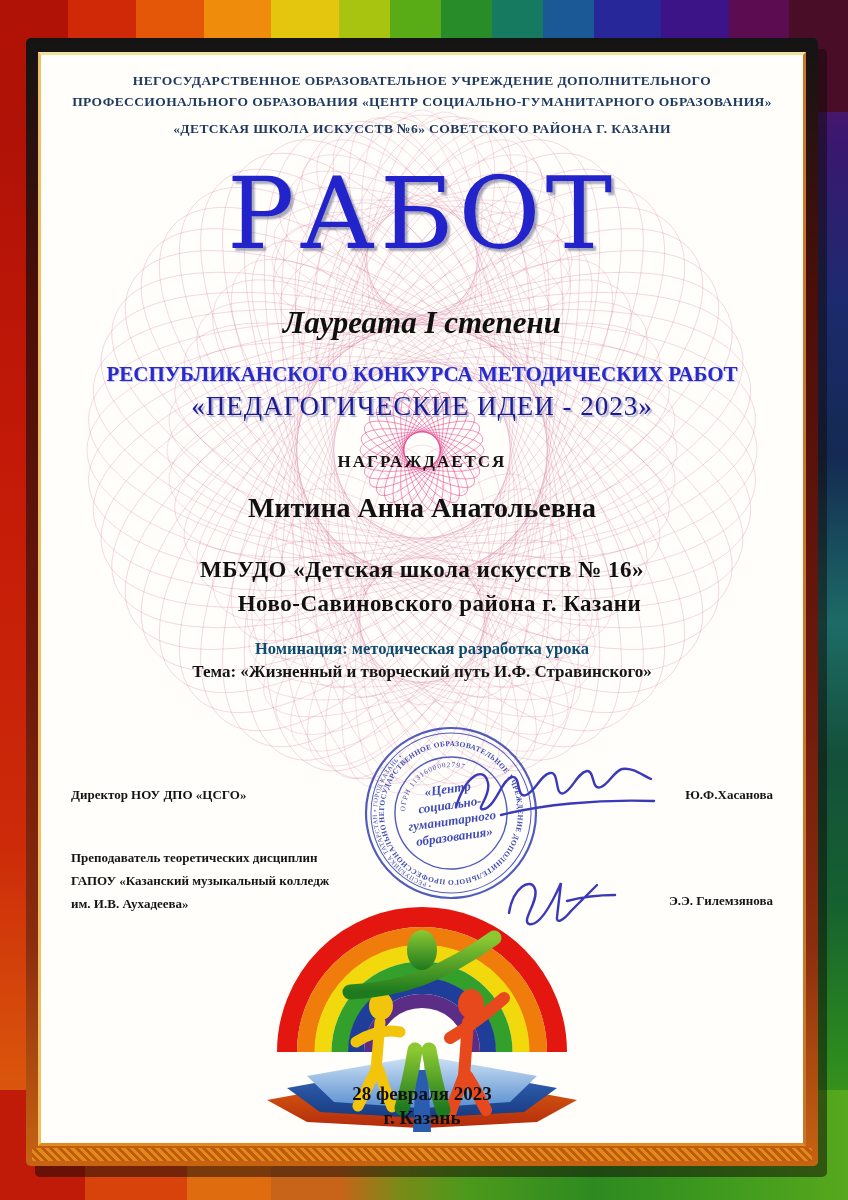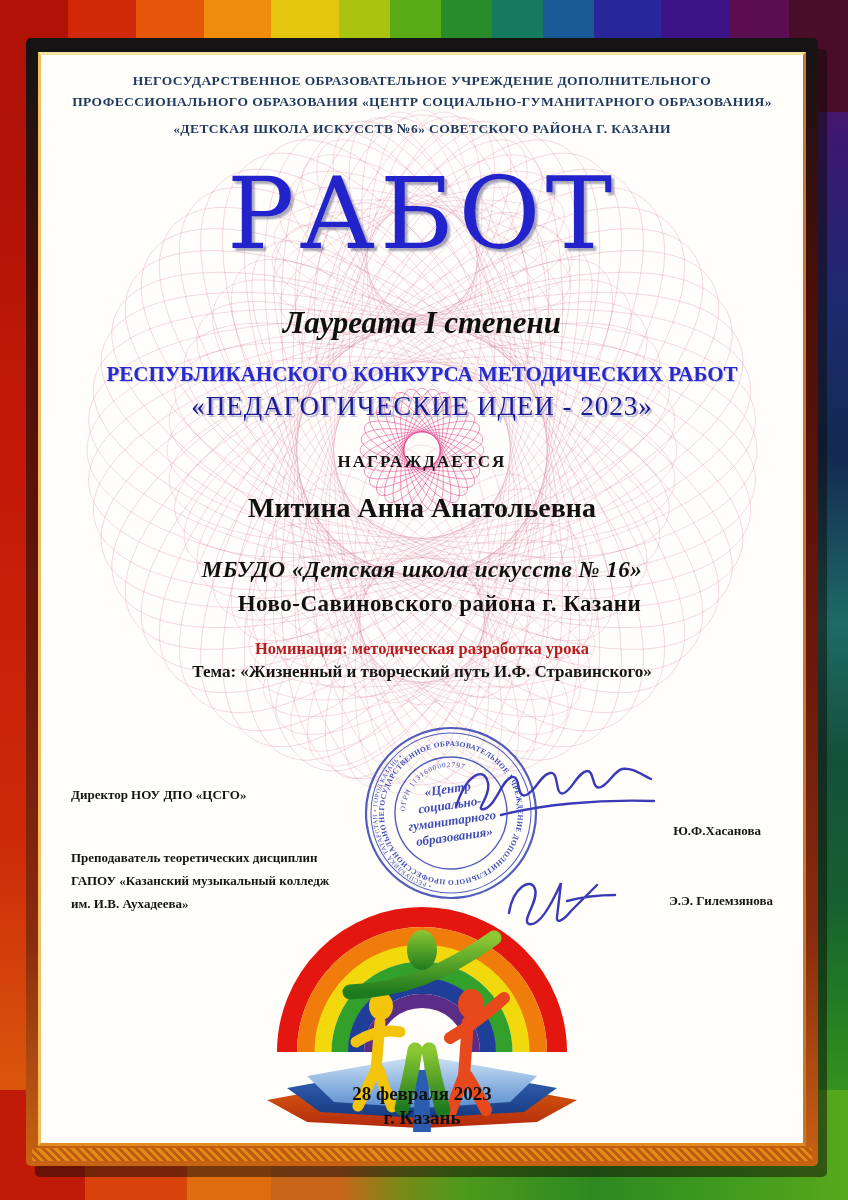--- a/index.html
+++ b/index.html
@@ -39,28 +39,28 @@
   
   #guilloche{position:absolute;left:0;top:0;pointer-events:none;}
   
   .title{top:104px;font-family:"DejaVu Serif",serif;font-size:100px;line-height:1.1;color:#2323cb;
     letter-spacing:5px;text-shadow:3px 3px 2px rgba(70,70,110,.45);}
   .subtitle{top:250px;font-style:italic;font-weight:bold;font-size:31px;color:#101010;}
   .contest1{top:307px;font-weight:bold;font-size:21px;color:#2a2acc;text-shadow:1px 1px 0 #c8c8ec;}
   .contest2{top:336px;font-weight:normal;font-size:27px;color:#1a1a96;letter-spacing:1px;text-shadow:2px 2px 1px #b4b4d0;}
   .awarded{top:397px;font-weight:bold;font-size:17px;color:#151515;letter-spacing:2px;}
   .recipient{top:437px;font-weight:bold;font-size:28px;color:#111;}
-  .school1{top:502px;font-weight:bold;font-size:23px;color:#111;letter-spacing:.5px;font-style:italic;}
+  .school1{top:502px;font-weight:bold;font-size:23px;color:#111;letter-spacing:.5px;}
   .school2{top:536px;font-weight:bold;font-size:23px;color:#111;letter-spacing:.5px;padding-left:35px;}
-  .nomination{top:584px;font-weight:bold;font-size:16.5px;color:#b91c1c;}
+  .nomination{top:584px;font-weight:bold;font-size:16.5px;color:#0c4a6e;}
   .theme{top:607px;font-weight:bold;font-size:17px;color:#151515;}
   
   .sig-label{position:absolute;font-weight:bold;font-size:13px;color:#151515;}
   .director-label{left:30px;top:732px;}
-  .director-name{right:42px;top:732px;margin-top:36px;}
+  .director-name{right:30px;top:732px;}
   .teacher-l1{left:30px;top:795px;}
   .teacher-l2{left:30px;top:818px;}
   .teacher-l3{left:30px;top:841px;}
   .teacher-name{right:30px;top:838px;}
   .stamp-wrap{position:absolute;left:320px;top:668px;width:180px;height:180px;transform:rotate(-8deg);opacity:.92;}
   .sig-svg{position:absolute;}
   .sig1{left:405px;top:700px;}
   .sig2{left:456px;top:816px;}
   
   .logo{position:absolute;left:50%;top:845px;transform:translateX(-50%);}

